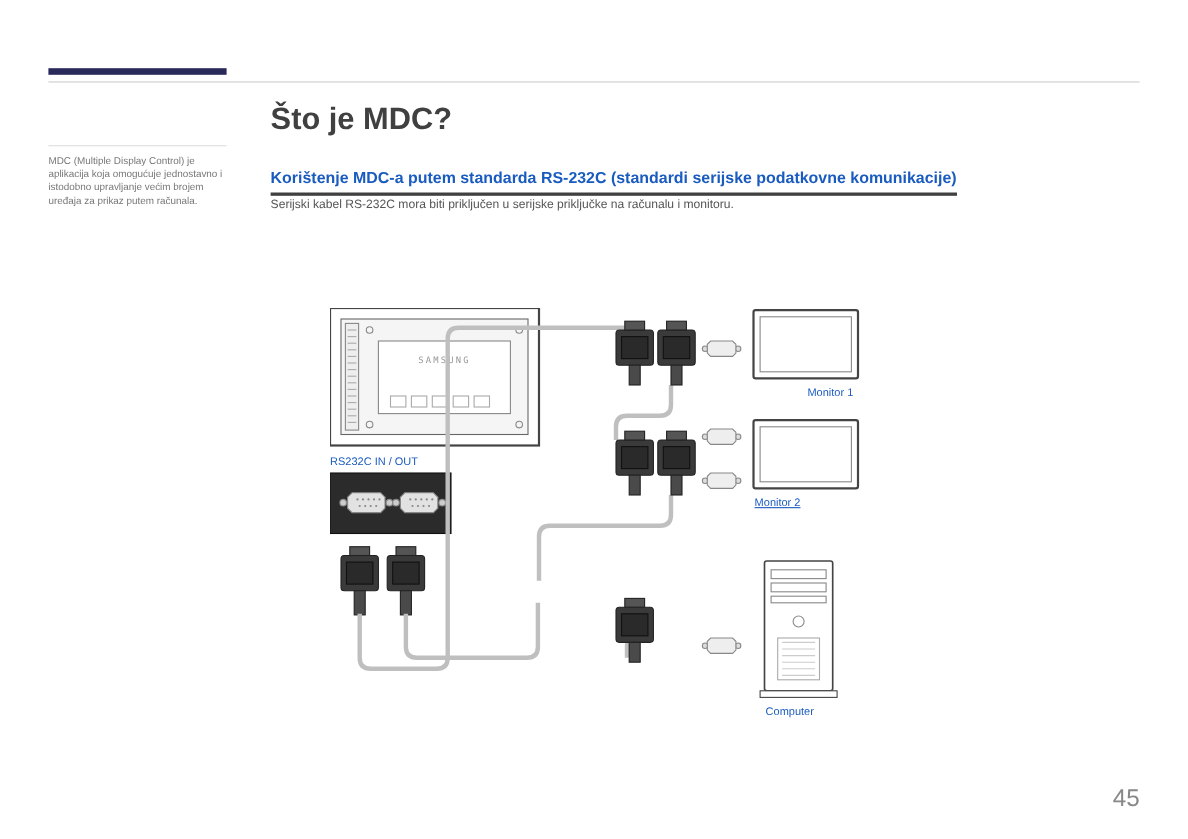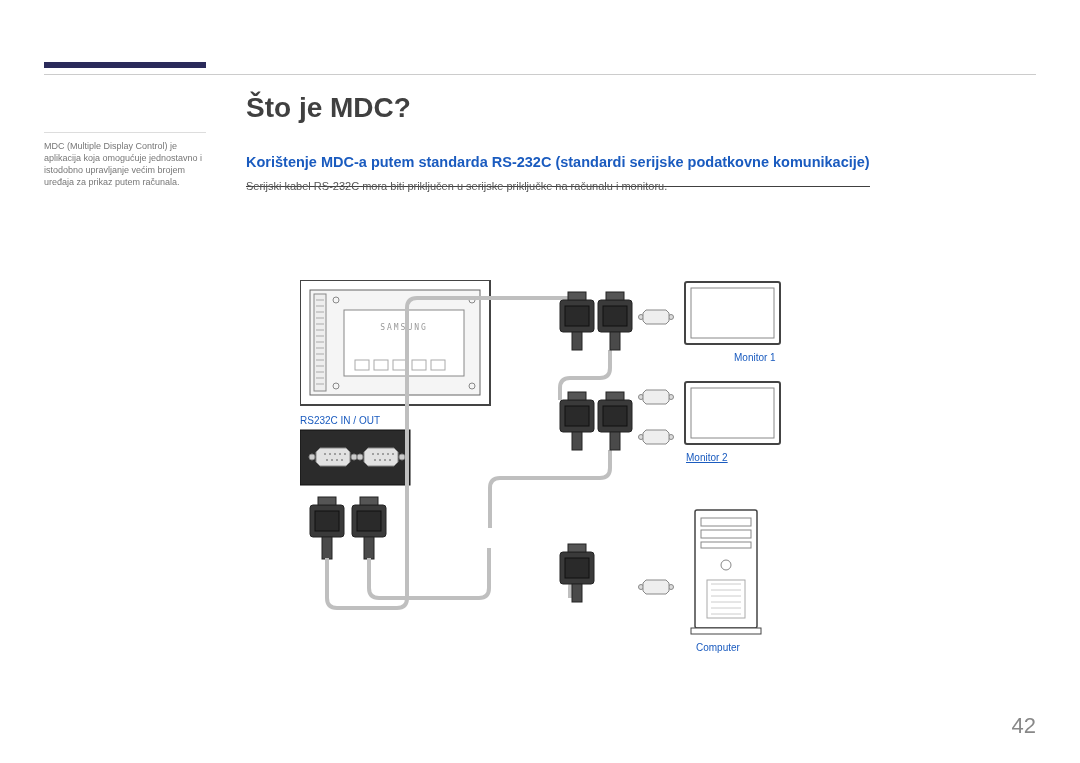--- a/index.html
+++ b/index.html
@@ -6,21 +6,21 @@
   html, body { width: 1080px; height: 763px; background: #fff; font-family: Arial, Helvetica, sans-serif; color: #222; }
   .page { position: relative; width: 1080px; height: 763px; }
   .accent-bar { position: absolute; left: 44px; top: 62px; width: 162px; height: 6px; background: #2a2a5a; }
   .rule { position: absolute; left: 44px; top: 74px; width: 992px; height: 1px; background: #ccc; }
   .sidebar-sep { position: absolute; left: 44px; top: 132px; width: 162px; height: 1px; background: #ddd; }
   .sidebar-note { position: absolute; left: 44px; top: 140px; width: 162px; font-size: 9px; line-height: 1.35; color: #777; }
   .main { position: absolute; left: 246px; top: 92px; width: 790px; }
   .h1 { color: #404040; font-size: 28px; font-weight: 700; margin-bottom: 30px; }
   .h2 { color: #111; font-size: 22px; font-weight: 700; margin-bottom: 14px; }
   .h3 { color: #1a5bbf; font-size: 14.5px; font-weight: 700; margin-bottom: 10px; }
-  .h3-underline { display: inline; border-bottom: 1px solid #404040; padding-bottom: 16px; }
+  .h3-underline { display: inline; border-bottom: 3px solid #404040; padding-bottom: 5px; }
   .body { font-size: 11px; color: #555; margin-bottom: 18px; }
   .diagram-wrap { position: absolute; left: 254px; top: 280px; width: 560px; height: 420px; margin-left: 46px; }
   .lbl { font-size: 10px; color: #1a5bbf; position: absolute; }
   .page-num { position: absolute; right: 44px; bottom: 24px; font-size: 22px; color: #888; }
 </style>
 </head>
 <body>
 
 <div class="page">
 
@@ -215,14 +215,14 @@
         </g>
       </g>
     </svg>
 
     <span class="lbl" style="left:0px; top:135px;">RS232C IN / OUT</span>
     <span class="lbl" style="left:386px; top:72px;padding-left:48px;">Monitor 1</span>
     <span class="lbl" style="left:386px; top:172px;text-decoration:underline;">Monitor 2</span>
     <span class="lbl" style="left:396px; top:362px;">Computer</span>
   </div>
 
-  <div class="page-num">42</div>
+  <div class="page-num">45</div>
 </div>
 
 </body></html>

